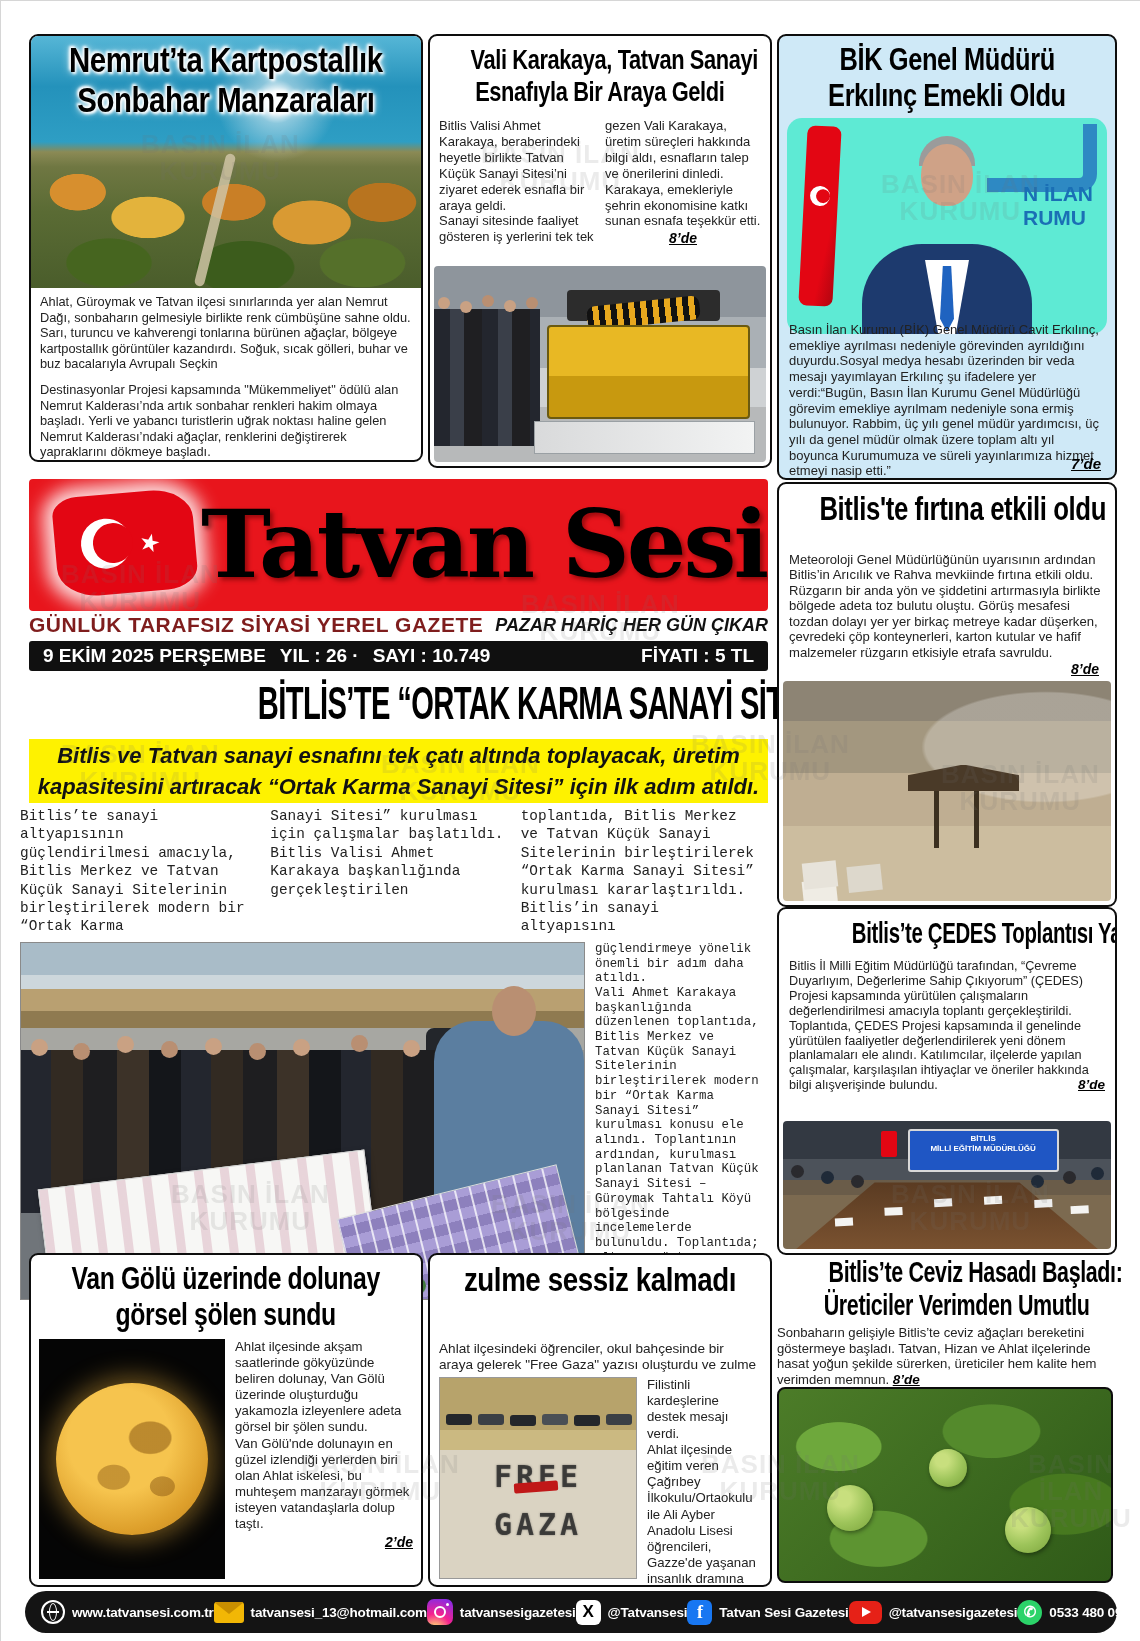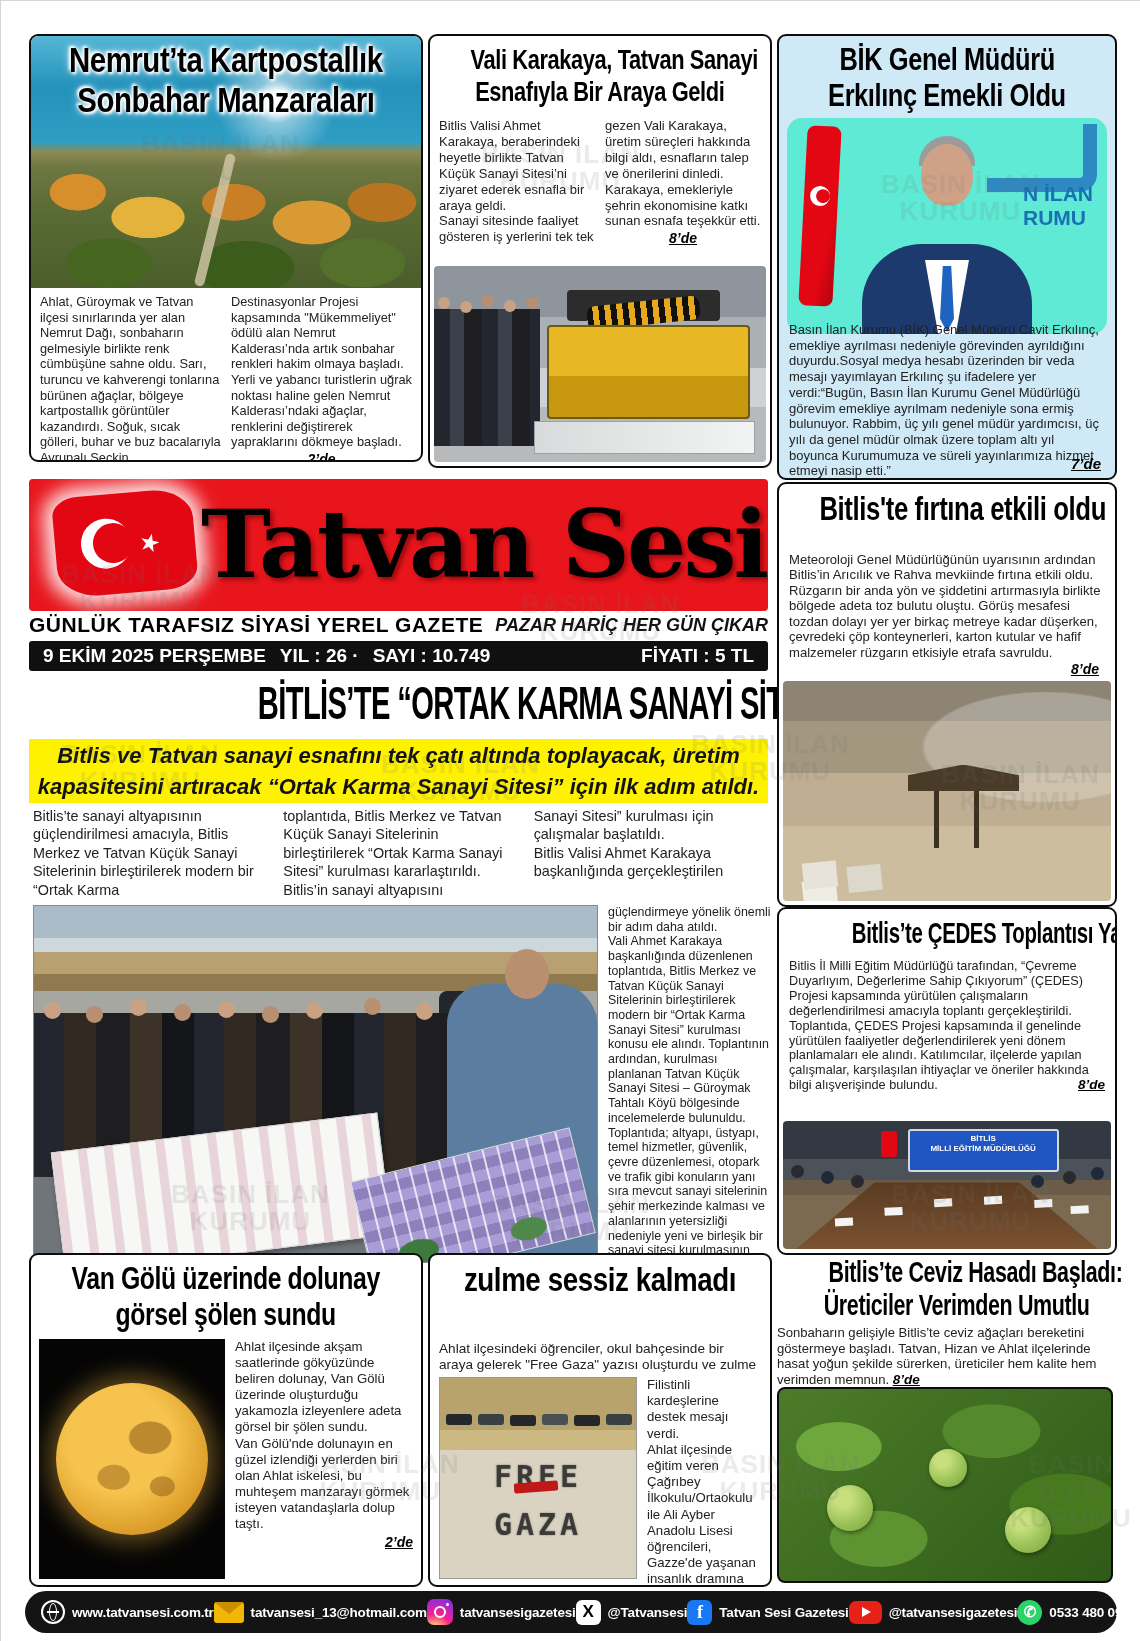--- a/index.html
+++ b/index.html
@@ -27,21 +27,21 @@
       radial-gradient(52px 30px at 52% 66%, #c97f26 0 60%, transparent 62%),
       radial-gradient(64px 36px at 72% 74%, #d99a33 0 60%, transparent 62%),
       radial-gradient(56px 32px at 90% 66%, #b8741f 0 60%, transparent 62%),
       radial-gradient(70px 40px at 20% 90%, #46651f 0 60%, transparent 62%),
       radial-gradient(80px 44px at 55% 92%, #3c5c1c 0 60%, transparent 62%),
       radial-gradient(70px 40px at 85% 90%, #55702a 0 60%, transparent 62%),
       linear-gradient(180deg,#56b6d6 0%,#2492bb 20%,#2e9ec4 42%,#8b8a55 46%,#6f7742 52%,#5a6b34 70%,#4a5d2b 100%);}
   #nemrut-road{position:absolute;left:46%;top:46%;width:10px;height:54%;background:#cfc3a4;transform:rotate(14deg);border-radius:6px;opacity:.85;}
   #nemrut-title{position:absolute;left:0;right:0;top:4px;z-index:3;}
   #nemrut-title .cx{font-size:35px;line-height:40px;text-shadow:0 0 6px #fff,0 0 10px #fff,2px 2px 3px #fff,-2px -2px 3px #fff;}
-  #nemrut-body{position:absolute;left:9px;right:9px;top:258px;display:flex;gap:10px;font-size:12.8px;line-height:15.6px;}
+  #nemrut-body{position:absolute;left:9px;right:9px;top:258px;display:flex;gap:10px;font-size:12.8px;line-height:15.6px;flex-direction:column;}
   #nemrut-body .col{flex:1;}
   #nemrut-body .pref{display:block;text-align:center;margin-top:2px;font-size:14px;}
 
   
   #box-vali{left:427px;top:33px;width:340px;height:430px;}
   #vali-title{margin-top:8px;}
   #vali-title .cx{font-size:28px;line-height:32px;}
   #vali-body{position:absolute;left:9px;right:9px;top:82px;display:flex;gap:10px;font-size:13px;line-height:15.9px;}
   #vali-body .col{flex:1;}
   #vali-body .pref{display:block;text-align:center;margin-top:2px;font-size:14px;}
@@ -79,32 +79,32 @@
   
   #masthead{left:28px;top:478px;width:739px;height:132px;background:#e8151c;border-radius:4px;overflow:hidden;}
   #mh-flag{position:absolute;left:26px;top:14px;width:140px;height:100px;background:#e30613;border-radius:18% 30% 22% 30%;
     transform:rotate(-5deg);box-shadow:0 0 18px 10px rgba(255,255,255,.85);}
   #mh-flag .cres{position:absolute;left:26px;top:24px;width:50px;height:50px;border-radius:50%;background:#fff;}
   #mh-flag .cres::after{content:"";position:absolute;left:12px;top:5px;width:40px;height:40px;border-radius:50%;background:#e30613;}
   #mh-flag .star{position:absolute;left:84px;top:38px;color:#fff;font-size:24px;transform:rotate(18deg);}
   #mh-title{position:absolute;left:172px;top:2px;font-family:"DejaVu Serif","Liberation Serif",serif;font-weight:bold;
     font-size:94px;line-height:126px;color:#000000;letter-spacing:-3px;text-shadow:3px 3px 4px rgba(90,0,0,.55);}
   #tagline{left:28px;top:612px;width:739px;display:flex;justify-content:space-between;align-items:center;}
-  #tagline .tl{font-weight:bold;font-size:21px;letter-spacing:.5px;color:#000000;}
+  #tagline .tl{font-weight:bold;font-size:21px;letter-spacing:.5px;color:#7f1d1d;}
   #tagline .tr{font-weight:bold;font-style:italic;font-size:18px;color:#111;}
   #datebar{left:28px;top:640px;width:739px;height:30px;background:#101010;border-radius:3px;color:#fff;
     display:flex;justify-content:space-between;align-items:center;padding:0 14px;box-sizing:border-box;font-weight:bold;font-size:19px;}
   #datebar .dgroup{display:flex;gap:14px;align-items:center;}
 
   
   #lead-headline{left:20px;top:674px;width:752px;text-align:center;}
   #lead-headline .cx{font-size:47px;line-height:56px;letter-spacing:-1px;transform:scaleX(.62);}
   #lead-sub{left:28px;top:738px;width:739px;background:#fef200;text-align:center;
     font-weight:bold;font-style:italic;font-size:22px;line-height:31px;color:#111;padding:1px 0;}
-  #lead-body{left:32px;top:806px;width:739px;height:442px;}
+  #lead-body{left:19px;top:806px;width:739px;height:442px;font-family:Liberation Mono, monospace;}
   #lead-cols{display:flex;gap:12px;font-size:14.4px;line-height:18.4px;}
   #lead-cols .col{flex:1;}
   #lead-bottom{display:flex;gap:10px;margin-top:6px;}
   #lead-photo{width:563px;height:356px;border:1px solid #8a8a8a;position:relative;overflow:hidden;flex:none;
     background:
       linear-gradient(180deg,#a9bcc8 0 9%,#cdd7dc 9% 13%,#b9a071 13% 19%,#8f7a50 19% 24%,#a7a7a2 24% 30%,#8f9291 30% 36%,#70757a 36% 100%);}
   .lp-car{position:absolute;right:12%;top:24%;width:90px;height:26px;background:#23262b;border-radius:8px 14px 4px 4px;}
   .lp-crowd{position:absolute;left:0;top:30%;width:78%;height:46%;
     background:repeating-linear-gradient(90deg,#23262e 0 30px,#322a22 30px 62px,#1e1e20 62px 96px,#3c3228 96px 128px,#14161a 128px 160px);}
   .lp-heads{position:absolute;left:10px;top:27%;width:17px;height:17px;border-radius:50%;background:#c9a183;
@@ -311,23 +311,23 @@
 
   <div class="abs" id="lead-headline">
     <span class="cx">BİTLİS’TE “ORTAK KARMA SANAYİ SİTESİ” KURULUYOR</span>
   </div>
   <div class="abs ml" id="lead-sub">Bitlis ve Tatvan sanayi esnafını tek çatı altında toplayacak, üretim
 kapasitesini artıracak “Ortak Karma Sanayi Sitesi” için ilk adım atıldı.</div>
 
   <div class="abs" id="lead-body">
     <div id="lead-cols">
       <div class="col bodytext">Bitlis’te sanayi altyapısının güçlendirilmesi amacıyla, Bitlis Merkez ve Tatvan Küçük Sanayi Sitelerinin birleştirilerek modern bir “Ortak Karma</div>
-      <div class="col bodytext">toplantıda, Bitlis Merkez ve Tatvan Küçük Sanayi Sitelerinin birleştirilerek “Ortak Karma Sanayi Sitesi” kurulması kararlaştırıldı. Bitlis’in sanayi altyapısını</div>
       <div class="col bodytext ml">Sanayi Sitesi” kurulması için çalışmalar başlatıldı.
 Bitlis Valisi Ahmet Karakaya başkanlığında gerçekleştirilen</div>
+      <div class="col bodytext">toplantıda, Bitlis Merkez ve Tatvan Küçük Sanayi Sitelerinin birleştirilerek “Ortak Karma Sanayi Sitesi” kurulması kararlaştırıldı. Bitlis’in sanayi altyapısını</div>
     </div>
     <div id="lead-bottom">
       <div id="lead-photo">
         <div class="lp-car"></div>
         <div class="lp-crowd"></div>
         <div class="lp-heads"></div>
         <div class="lp-bigman"></div>
         <div class="lp-bighead"></div>
         <div class="lp-plan"></div>
         <div class="lp-siteplan"></div>

